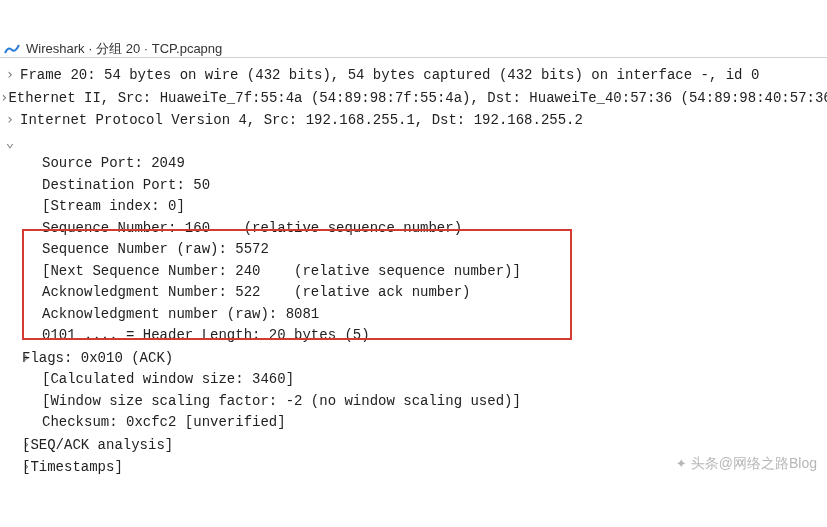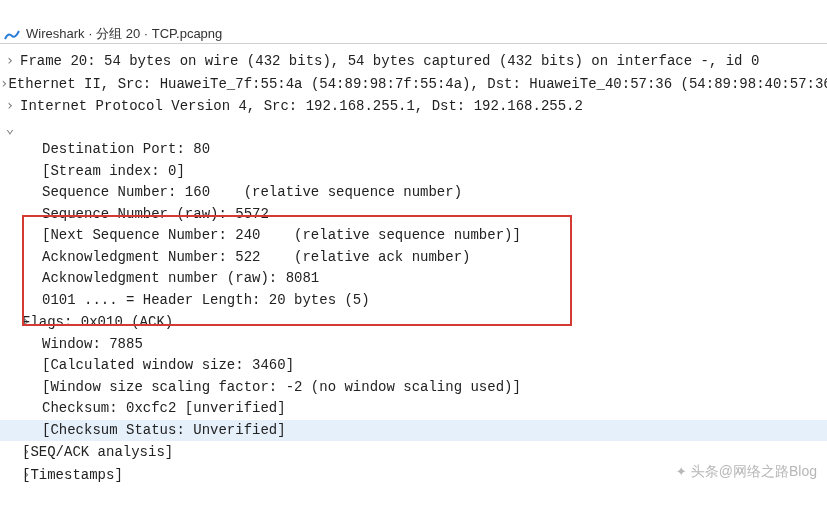--- a/index.html
+++ b/index.html
@@ -6,25 +6,26 @@
   body {
     font-family: "Segoe UI", Tahoma, sans-serif;
     font-size: 13px;
     background: #fff;
     color: #333;
     width: 827px;
     height: 527px;
     overflow: hidden;
   }
   .titlebar {
-    height: 44px;
+    height: 18px;
     border-bottom: 1px solid #d0d0d0;
     display: flex;
-    align-items: flex-end;
+    align-items: center;
     padding-left: 4px;
+    margin-top: 40px;
   }
   .logo-icon svg { display: block; }
   .title-text { margin-left: 6px; color: #333; font-size: 13px; }
   .content {
     font-family: Consolas, "Courier New", monospace;
     font-size: 14px;
     line-height: 21.5px;
     padding-top: 6px;
     color: #222;
     position: relative;
@@ -81,38 +82,37 @@
   <div class="row">
     <span class="toggle">›</span><span>Ethernet II, Src: HuaweiTe_7f:55:4a (54:89:98:7f:55:4a), Dst: HuaweiTe_40:57:36 (54:89:98:40:57:36)</span>
   </div>
   <div class="row">
     <span class="toggle">›</span><span>Internet Protocol Version 4, Src: 192.168.255.1, Dst: 192.168.255.2</span>
   </div>
   <div class="row">
     <span class="toggle">⌄</span>
   </div>
 
-  <div class="row indent2"><span>Destination Port: 80</span></div>
+  <div class="row indent2"><span>Source Port: 2049</span></div>
+  <div class="row indent2"><span>Destination Port: 50</span></div>
   <div class="row indent2"><span>[Stream index: 0]</span></div>
   <div class="row indent2"><span>Sequence Number: 160    (relative sequence number)</span></div>
   <div class="row indent2"><span>Sequence Number (raw): 5572</span></div>
   <div class="row indent2"><span>[Next Sequence Number: 240    (relative sequence number)]</span></div>
   <div class="row indent2"><span>Acknowledgment Number: 522    (relative ack number)</span></div>
   <div class="row indent2"><span>Acknowledgment number (raw): 8081</span></div>
   <div class="row indent2"><span>0101 .... = Header Length: 20 bytes (5)</span></div>
 
   <div class="row">
     <span class="toggle indent1">›</span><span>Flags: 0x010 (ACK)</span>
   </div>
 
-  <div class="row indent2"><span>Window: 7885</span></div>
   <div class="row indent2"><span>[Calculated window size: 3460]</span></div>
   <div class="row indent2"><span>[Window size scaling factor: -2 (no window scaling used)]</span></div>
   <div class="row indent2"><span>Checksum: 0xcfc2 [unverified]</span></div>
-  <div class="row indent2 sel"><span>[Checksum Status: Unverified]</span></div>
 
   <div class="row">
     <span class="toggle indent1">›</span><span>[SEQ/ACK analysis]</span>
   </div>
   <div class="row">
     <span class="toggle indent1">›</span><span>[Timestamps]</span>
   </div>
 
   <div class="redbox"></div>
 

